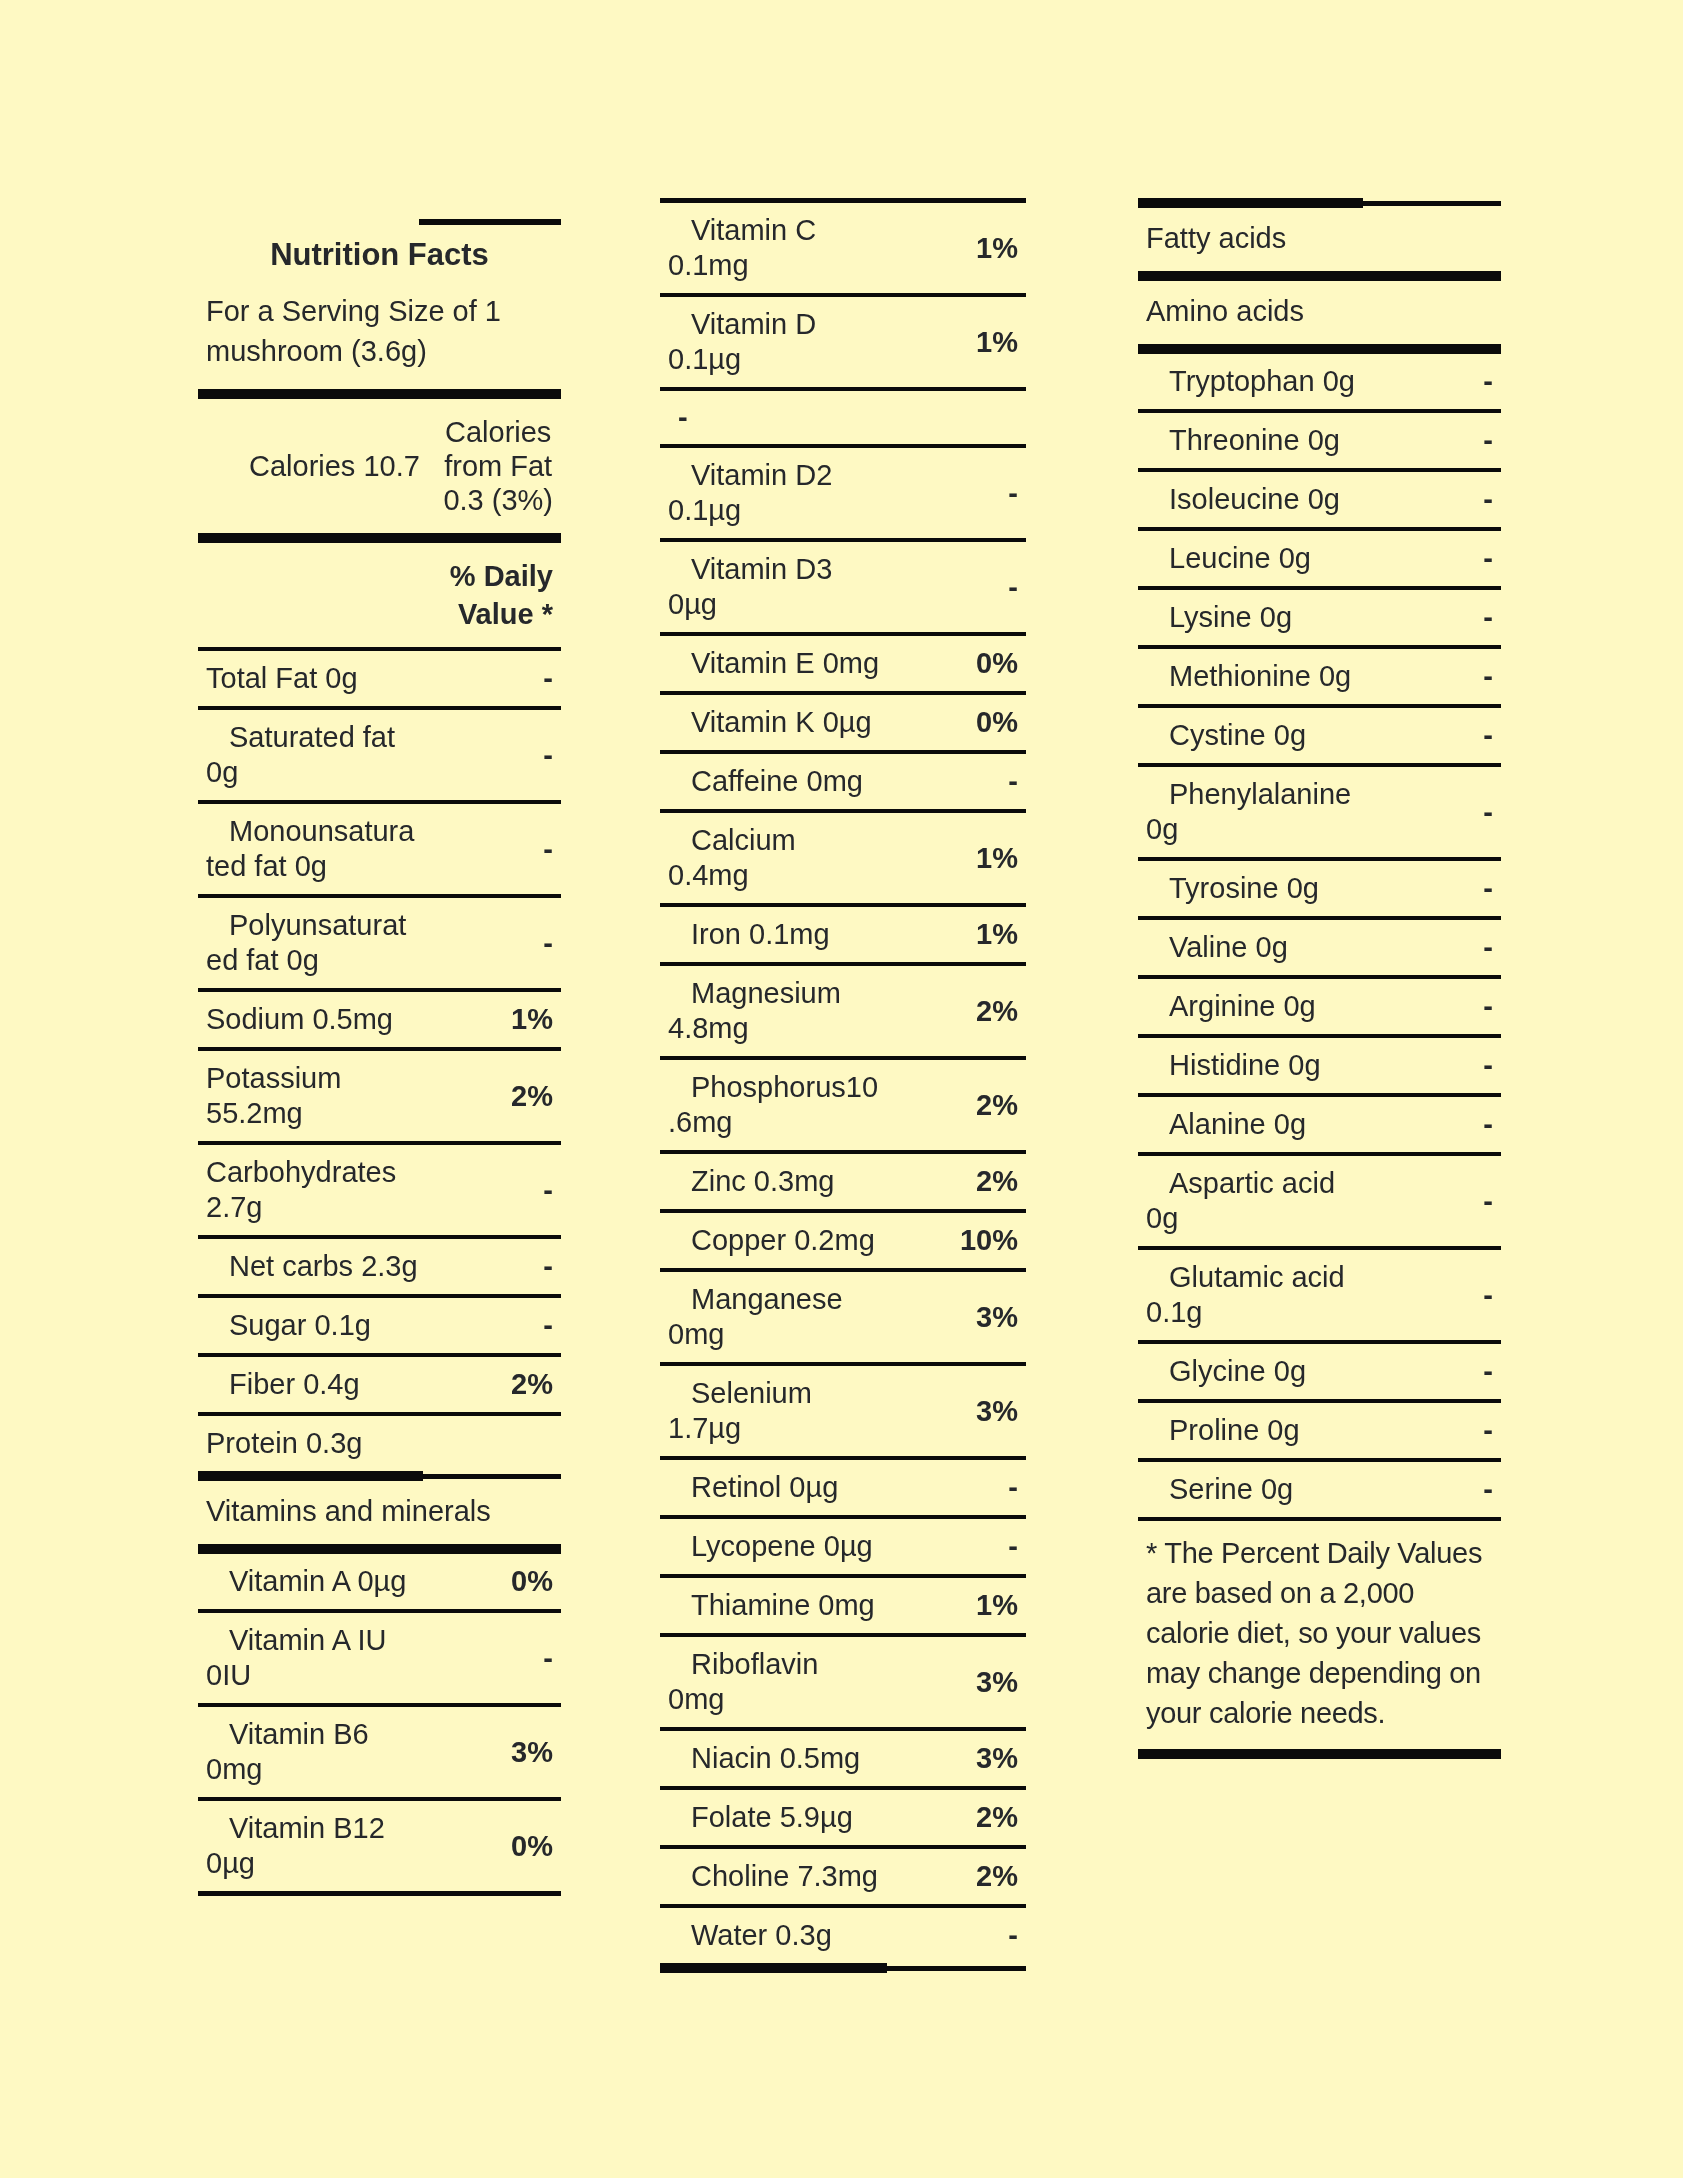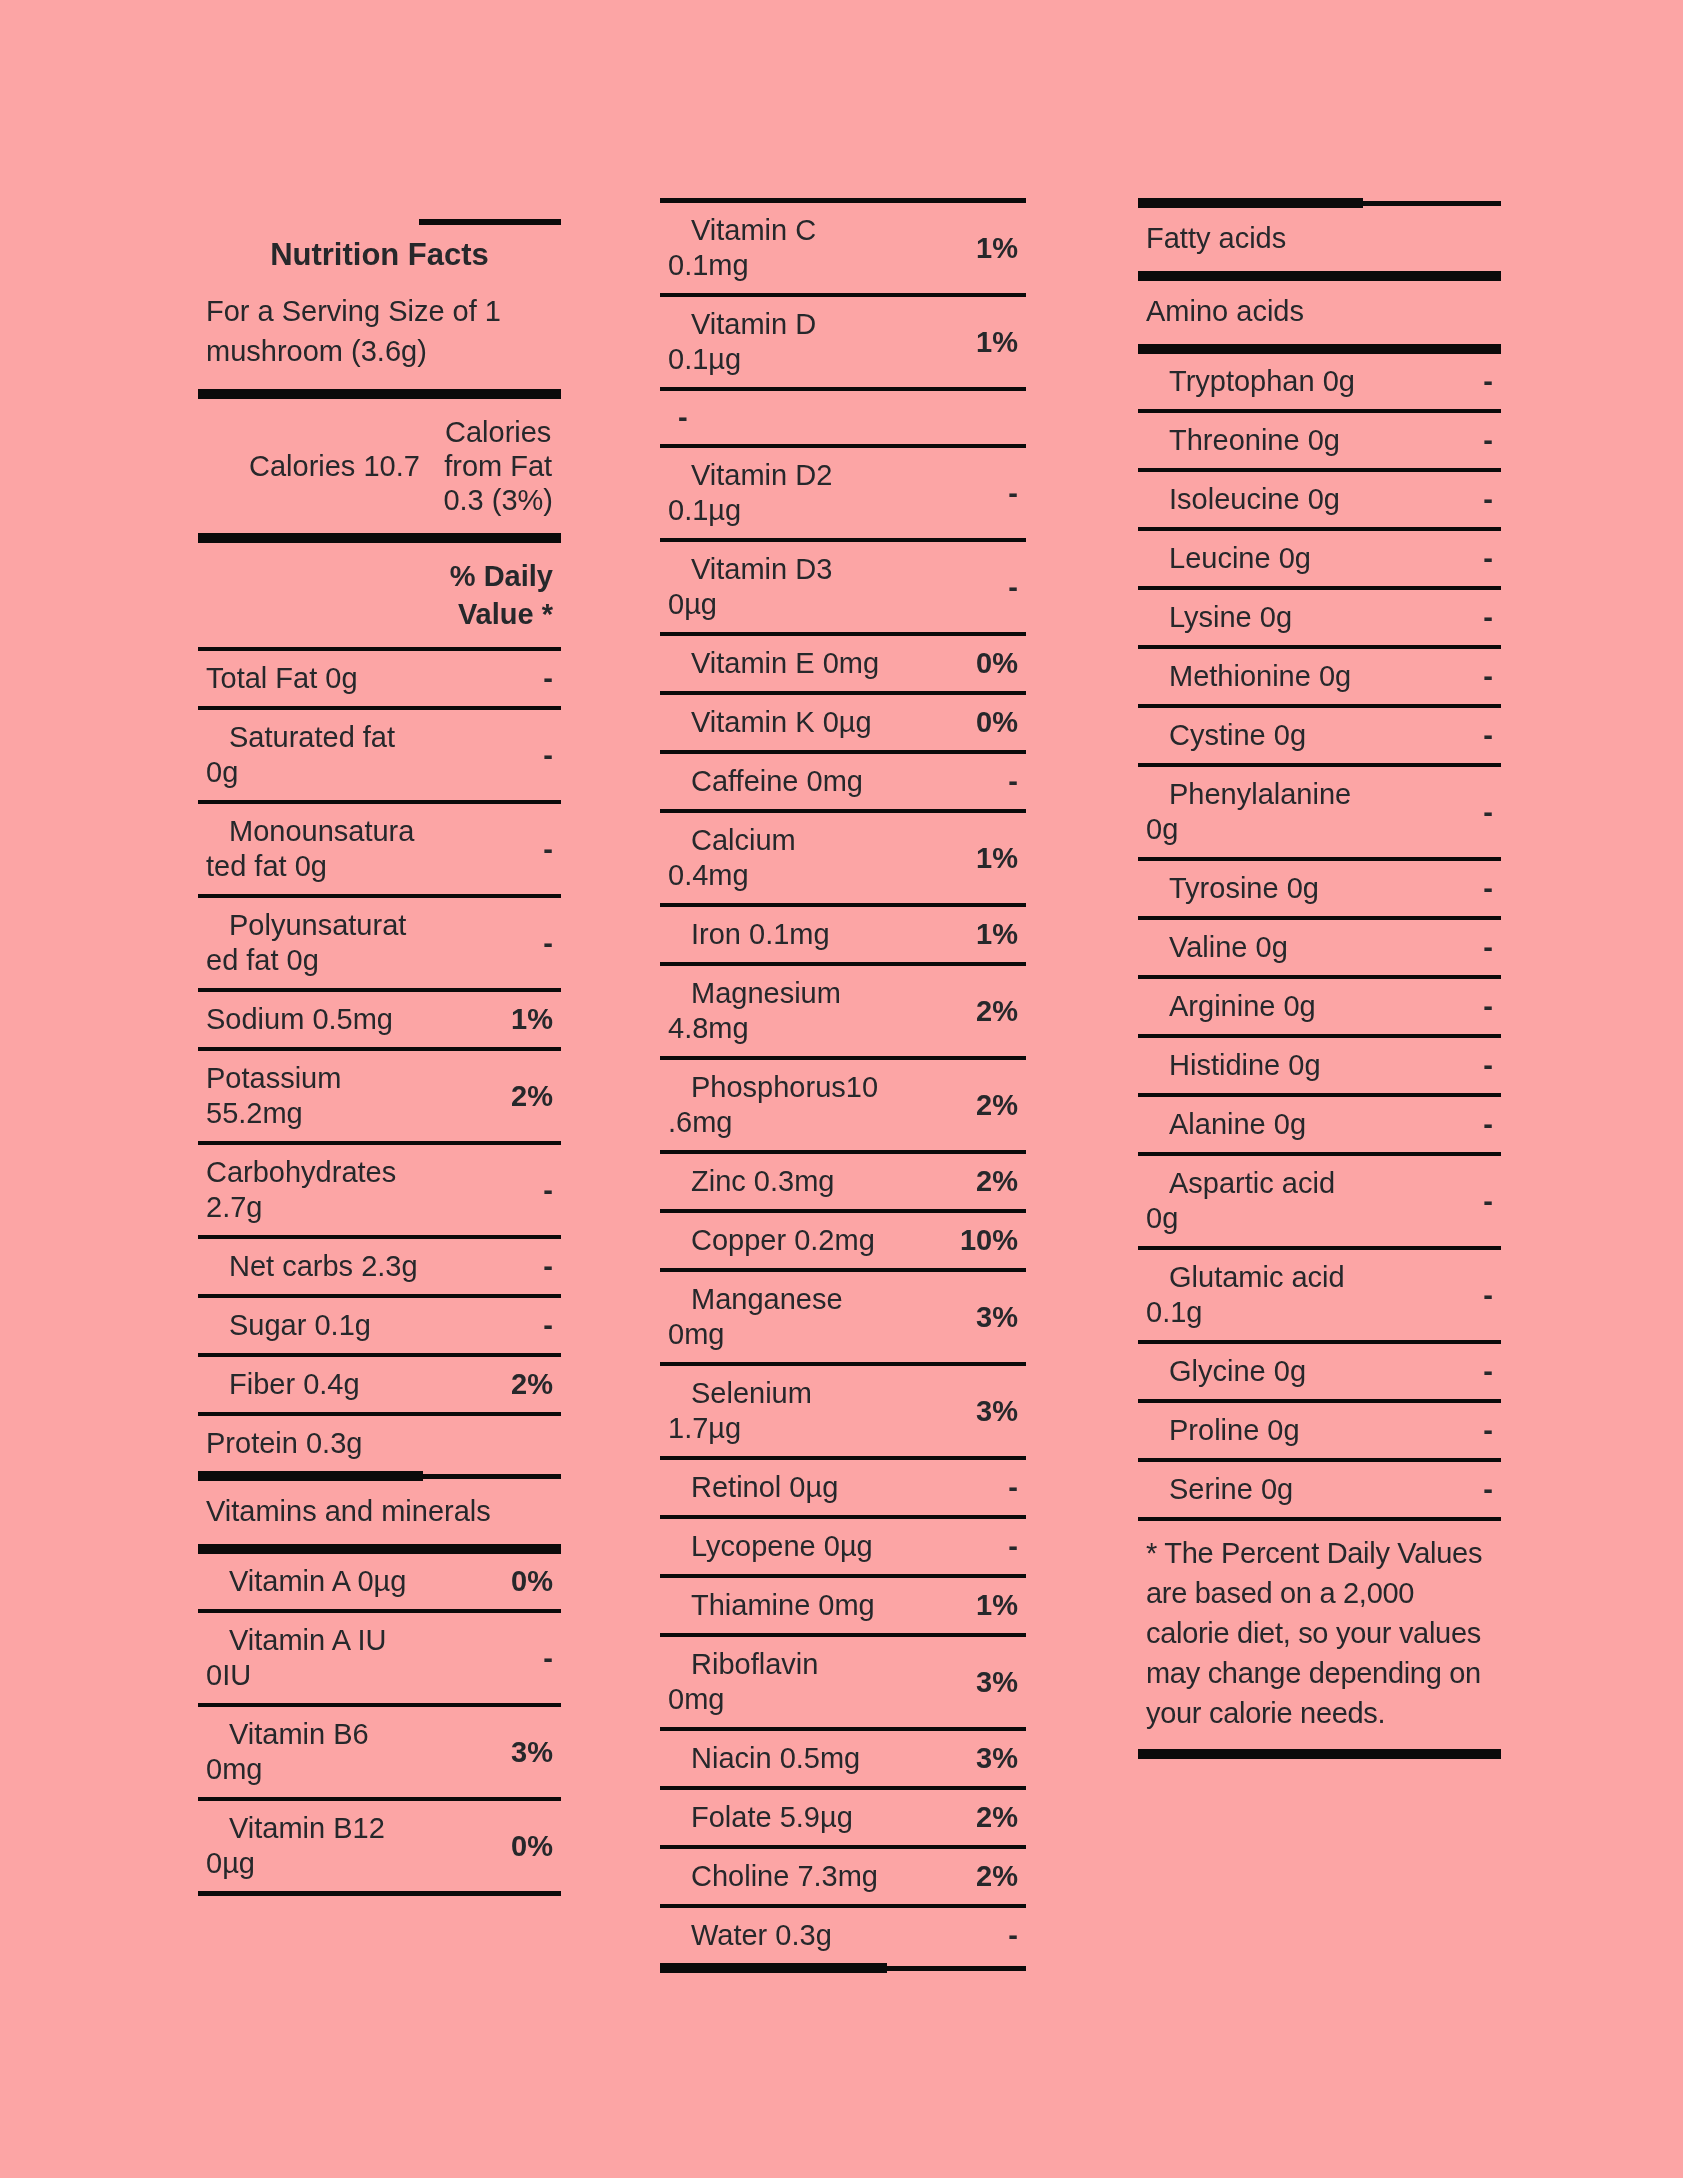--- a/index.html
+++ b/index.html
@@ -1,17 +1,17 @@
 <!DOCTYPE html>
 <html><head>
 <meta charset="utf-8">
 <style>
   html,body{margin:0;padding:0;background:#ffffff;}
   .page{
-    position:relative;width:1683px;height:2178px;background:#fca5a5;
+    position:relative;width:1683px;height:2178px;background:#fef9c3;
     font-family:"Liberation Sans","DejaVu Sans",sans-serif;
     color:#26282b;font-size:29px;overflow:hidden;
   }
   .col{position:absolute;}
   #col-left{left:198px;top:219px;width:363px;}
   #col-middle{left:660px;top:198px;width:366px;}
   #col-right{left:1122px;top:198px;width:363px;margin-left:16px;}
 
   
   .hr{display:flex;align-items:center;width:100%;}

